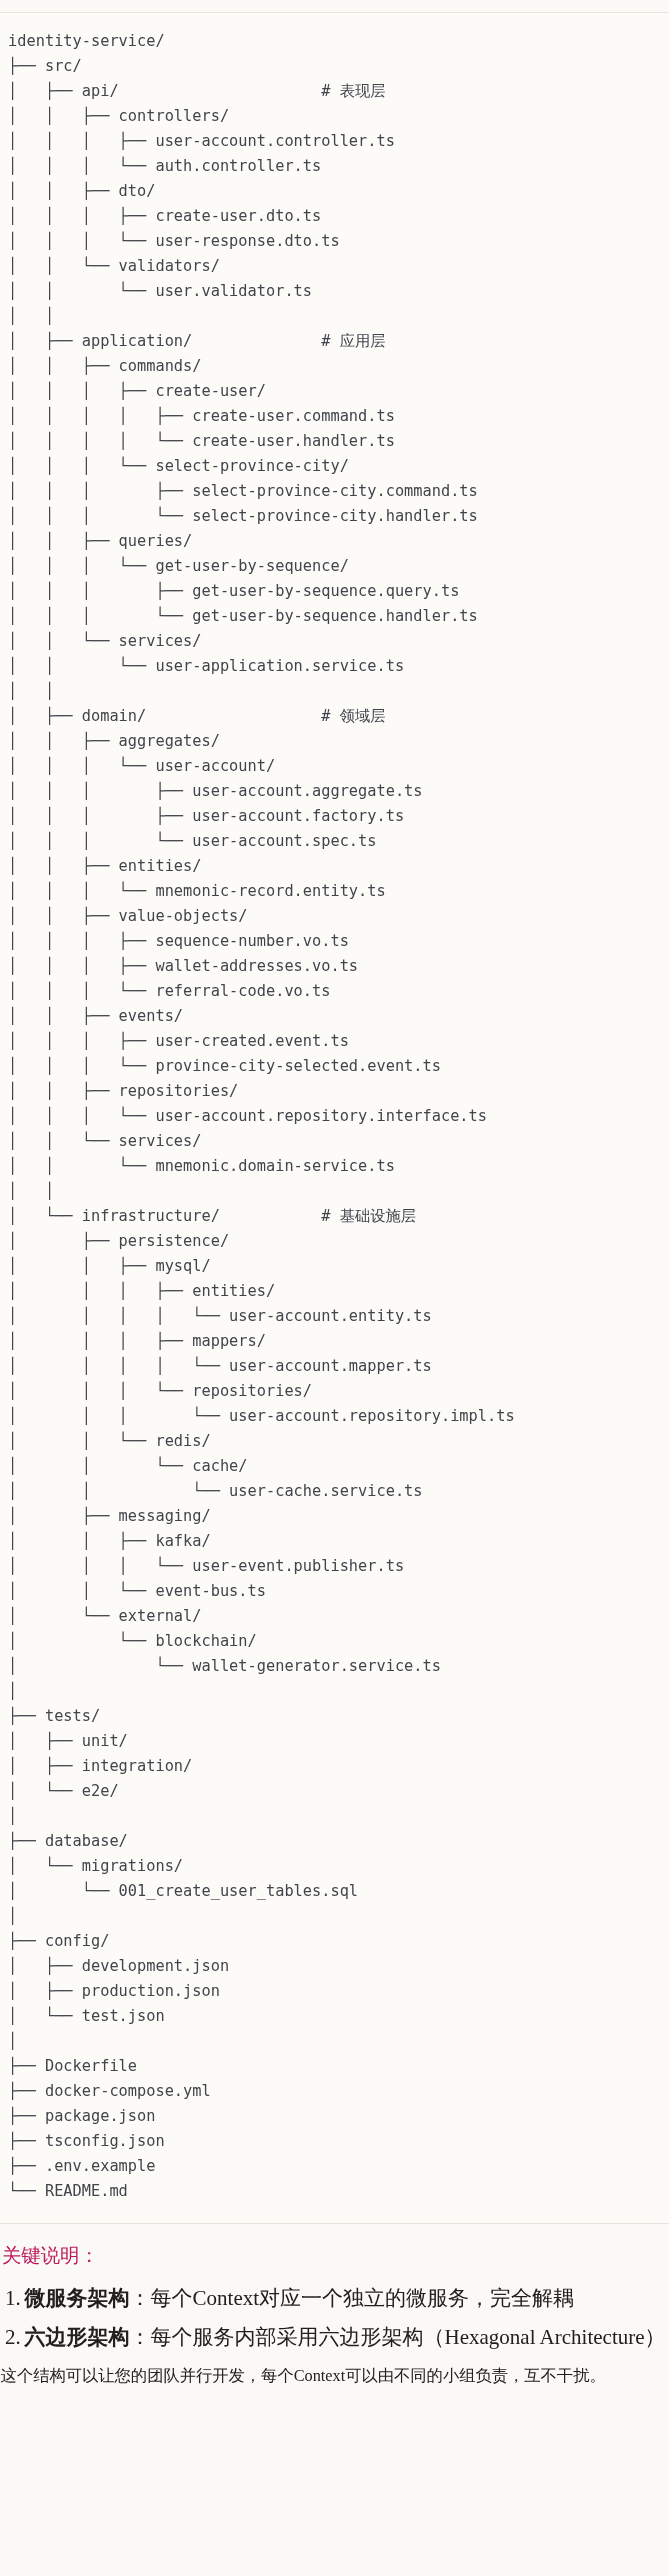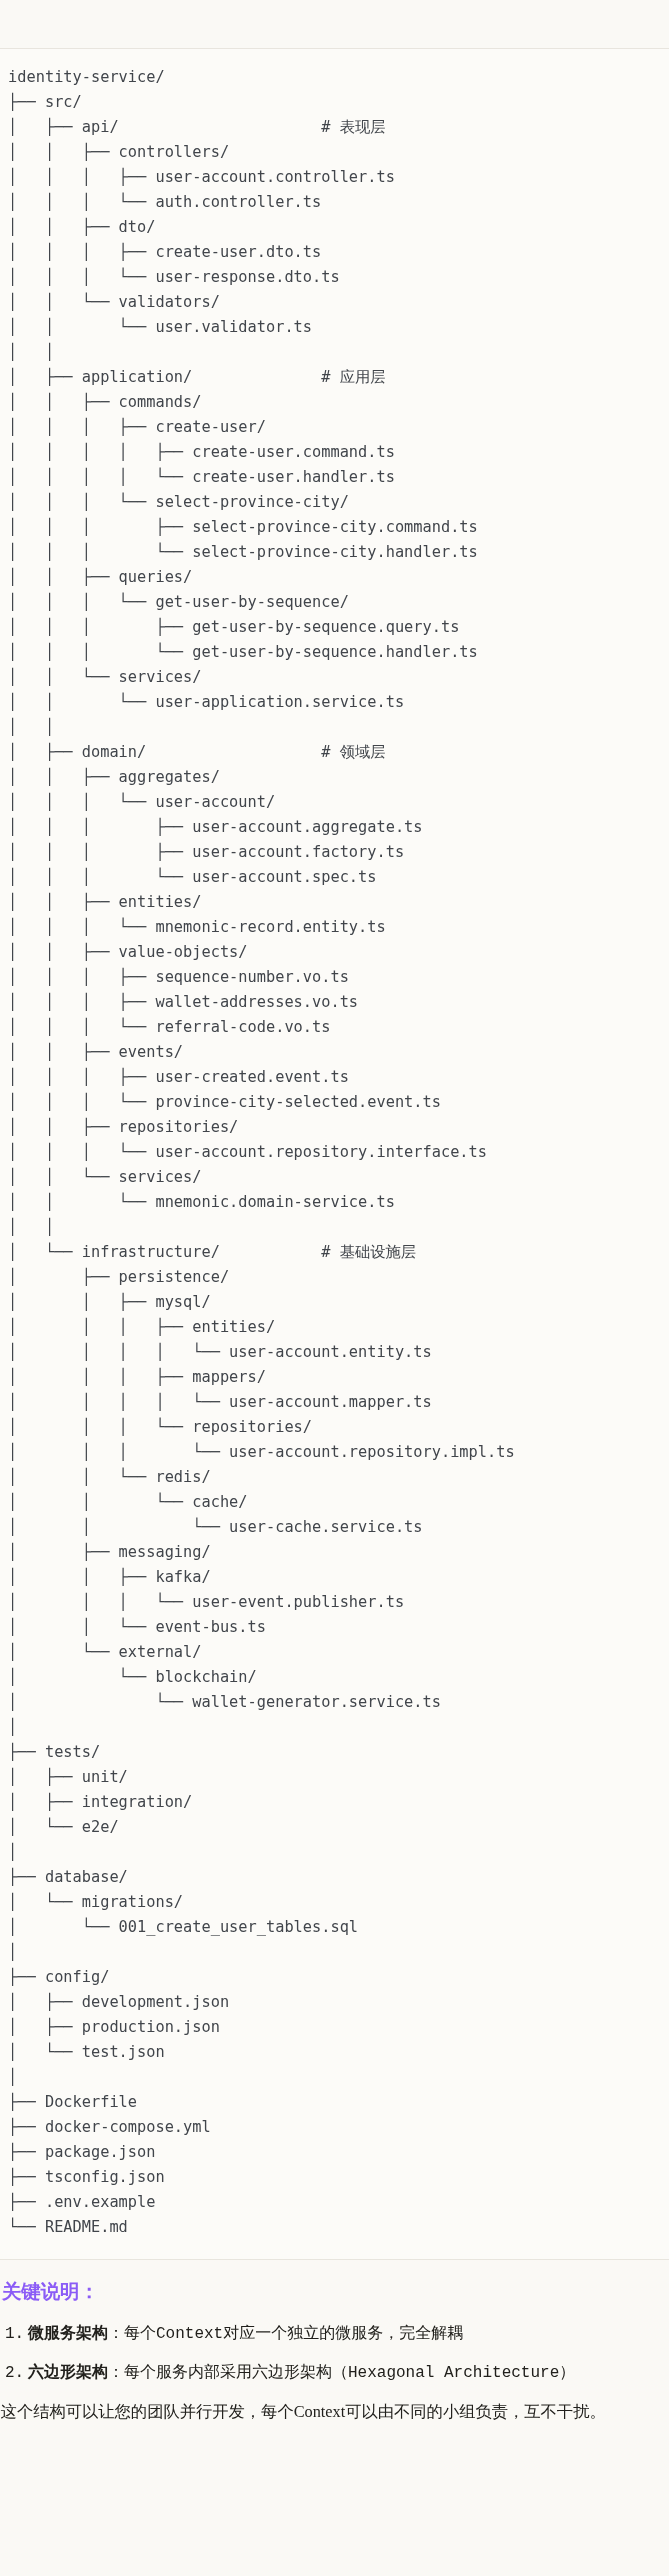--- a/index.html
+++ b/index.html
@@ -23,48 +23,46 @@
     letter-spacing: 0.1px;
   }
   .code-block {
     background: #fcfbf8;
     border-top: 0.6px solid #e8e5de;
     border-bottom: 0.6px solid #e8e5de;
     padding: 16.3px 8.1px 19px 8.1px;
     box-sizing: border-box;
     width: 669px;
     overflow: hidden;
-    margin-top: 36px;
   }
   .code-block pre {
     margin: 0;
     font-family: "DejaVu Sans Mono", "Liberation Mono", monospace;
     font-size: 15.3px;
     line-height: 25px;
     color: #41454b;
     white-space: pre;
   }
   .notes-title {
     font-size: 19.4px;
-    font-weight: 700;
+    font-weight: 400;
     line-height: 27.5px;
-    color: #8b5cf6;
+    color: #be185d;
     margin: 17.5px 0 0 1.9px;
   }
   .notes-list {
     list-style: none;
     margin: 16.3px 0 0 0;
     padding: 0 0 0 5px;
   }
   .notes-list li {
-    font-size: 16px;
+    font-size: 21px;
     line-height: 24px;
     margin: 0 0 15px 0;
     color: #21201c;
-    font-family: Liberation Mono, monospace;
   }
   .note-number {
     margin-right: 3.8px;
   }
   .note-label {
     font-weight: 700;
   }
   .closing {
     font-size: 16.3px;
     line-height: 24px;

